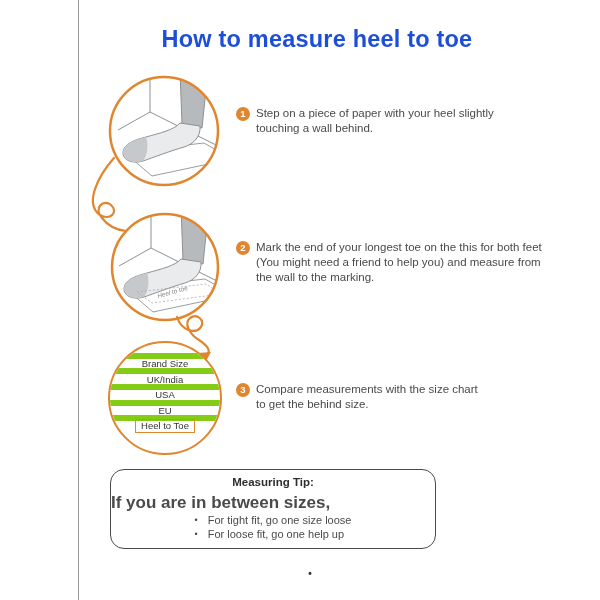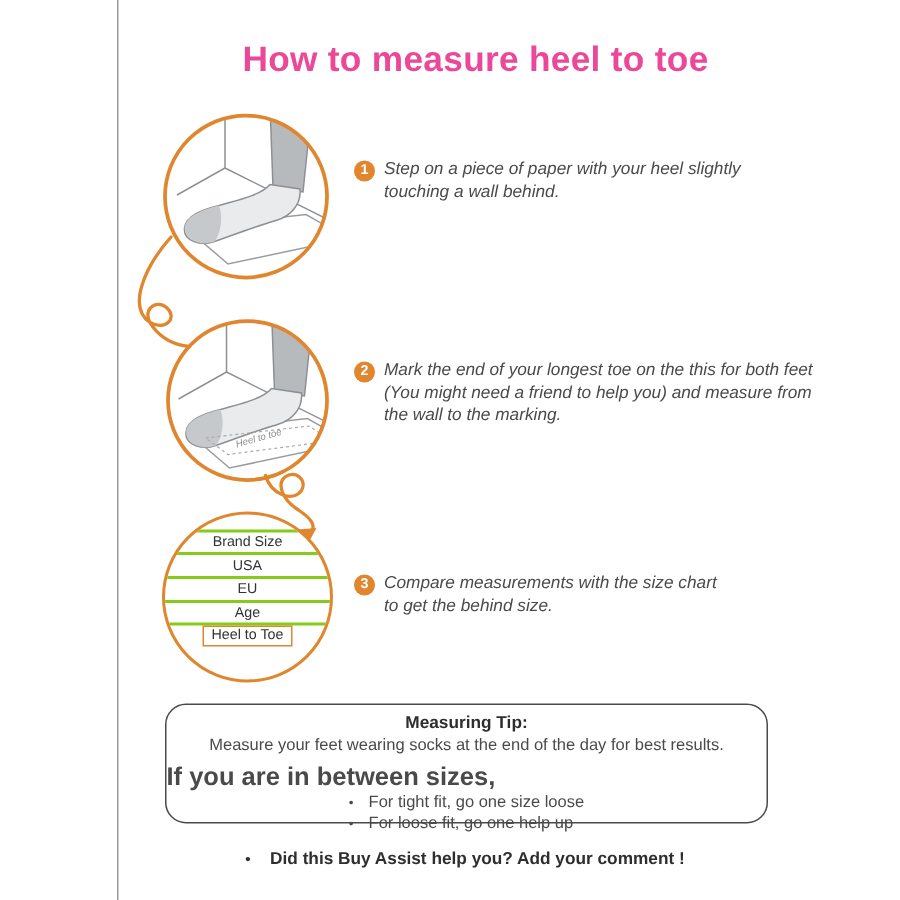--- a/index.html
+++ b/index.html
@@ -1,41 +1,41 @@
 <!DOCTYPE html>
 <html><head>
 <meta charset="utf-8">
 <style>
   html,body{margin:0;padding:0;background:#fff;}
   .page{position:relative;width:600px;height:600px;background:#ffffff;overflow:hidden;
         font-family:"Liberation Sans", sans-serif;}
   .left-rule{position:absolute;left:78px;top:0;width:1px;height:600px;background:#9a9a9a;}
   .title{position:absolute;left:78px;top:26px;width:478px;margin:0;text-align:center;
-         font-size:23.5px;font-weight:bold;color:#ec4899;letter-spacing:0.2px;}
+         font-size:23.5px;font-weight:bold;color:#1d4ed8;letter-spacing:0.2px;}
   .art{position:absolute;left:0;top:0;pointer-events:none;}
   
   .step{position:absolute;display:flex;align-items:flex-start;gap:6px;}
   .step-1{left:236px;top:106px;width:300px;}
   .step-2{left:236px;top:240px;width:320px;}
   .step-3{left:236px;top:382px;width:300px;}
   .badge{flex:0 0 auto;width:14px;height:14px;border-radius:50%;background:#e0862e;
          color:#fff;font-size:9.5px;font-weight:bold;text-align:center;line-height:14px;
          margin-top:1px;}
-  .step-text{font-size:11.5px;line-height:15px;color:#4a4a4a;white-space:pre-line;font-style:italic;}
+  .step-text{font-size:11.5px;line-height:15px;color:#4a4a4a;white-space:pre-line;}
   
   .size-chart-circle{position:absolute;left:108px;top:341px;width:114px;height:114px;
         box-sizing:border-box;border:2.5px solid #e0862e;border-radius:50%;background:#fff;
         overflow:hidden;}
   .chart-rows{padding-top:9.5px;}
-  .chart-row{height:15.7px;border-top:2px solid #84cc16;box-sizing:border-box;
+  .chart-row{height:15.7px;border-top:6px solid #84cc16;box-sizing:border-box;
         display:flex;align-items:center;justify-content:center;
         font-size:9.5px;color:#333;}
   .hl{display:inline-block;border:1px solid #e0862e;padding:0 5px;line-height:12px;}
   
-  .tipbox{position:absolute;left:110px;top:469px;width:402px;height:80px;box-sizing:border-box;
+  .tipbox{position:absolute;left:110px;top:469px;width:326px;height:80px;box-sizing:border-box;
         border:1.2px solid #4a4a4a;border-radius:14px;background:#fff;}
   .tip-title{margin-top:6px;text-align:center;font-size:11.5px;font-weight:bold;color:#2e2e2e;}
   .tip-line1{margin-top:3px;text-align:center;font-size:11px;color:#4a4a4a;}
   .tip-line2{margin-top:5px;text-align:left;font-size:17px;color:#4a4a4a;font-weight:bold;}
   .tip-bullets{width:fit-content;margin:1px auto 0;}
   .tip-bullet{display:flex;gap:10px;font-size:11px;line-height:13.5px;color:#4a4a4a;}
   .tip-bullet .dot{font-size:9px;line-height:13.5px;}
   
   .footer{position:absolute;left:78px;top:567px;width:464px;display:flex;justify-content:center;
         gap:13px;font-size:11.5px;font-weight:bold;color:#2e2e2e;}
@@ -93,27 +93,27 @@
              C184,323 189,334 199,340 C208,346 211,351 207,355" fill="none" stroke="#e0862e" stroke-width="2.2" stroke-linecap="round"></path>
     <polygon points="205,363 198,353 211,352" fill="#e0862e"></polygon>
   </svg>
 
   <div class="size-chart-circle">
     <div class="chart-rows">
       <div class="chart-row">
         <span>Brand Size</span>
         </div>
       <div class="chart-row">
+        <span>UK/India</span>
+        </div>
+      <div class="chart-row">
         <span>USA</span>
         </div>
       <div class="chart-row">
         <span>EU</span>
-        </div>
-      <div class="chart-row">
-        <span>Age</span>
         </div>
       <div class="chart-row">
         <span class="hl">Heel to Toe</span>
         </div>
     </div>
   </div>
 
   <div class="step step-1">
     <span class="badge">1</span>
     <div class="step-text">Step on a piece of paper with your heel slightly
@@ -126,31 +126,29 @@
 the wall to the marking.</div>
   </div>
   <div class="step step-3">
     <span class="badge">3</span>
     <div class="step-text">Compare measurements with the size chart
 to get the behind size.</div>
   </div>
 
   <div class="tipbox">
     <div class="tip-title">Measuring Tip:</div>
-    <div class="tip-line1">Measure your feet wearing socks at the end of the day for best results.</div>
     <div class="tip-line2">If you are in between sizes,</div>
     <div class="tip-bullets">
       <div class="tip-bullet">
         <span class="dot">•</span>
         <span>For tight fit, go one size loose</span>
       </div>
       <div class="tip-bullet">
         <span class="dot">•</span>
         <span>For loose fit, go one help up</span>
       </div>
     </div>
   </div>
 
   <div class="footer">
     <span class="dot">•</span>
-    <span>Did this Buy Assist help you? Add your comment !</span>
   </div>
 </div>
 
 </body></html>

